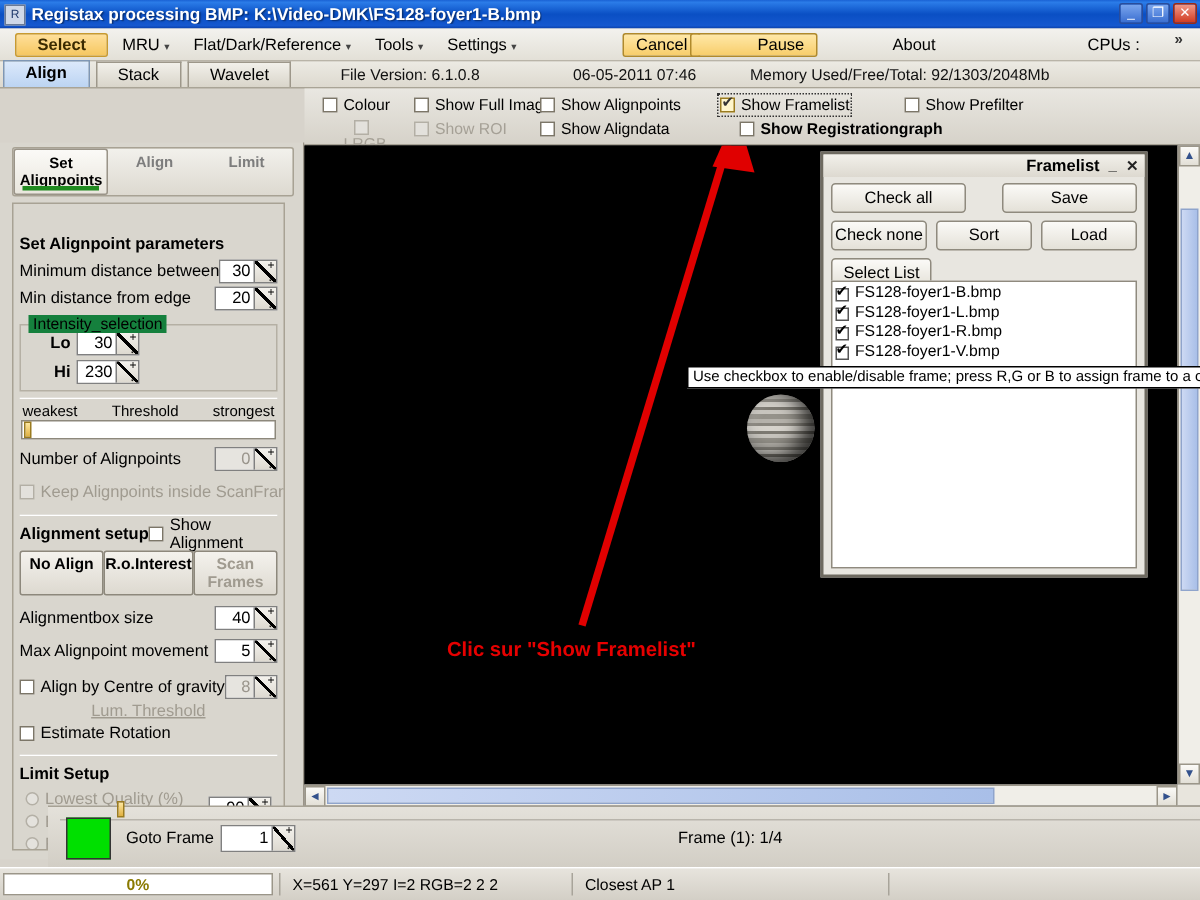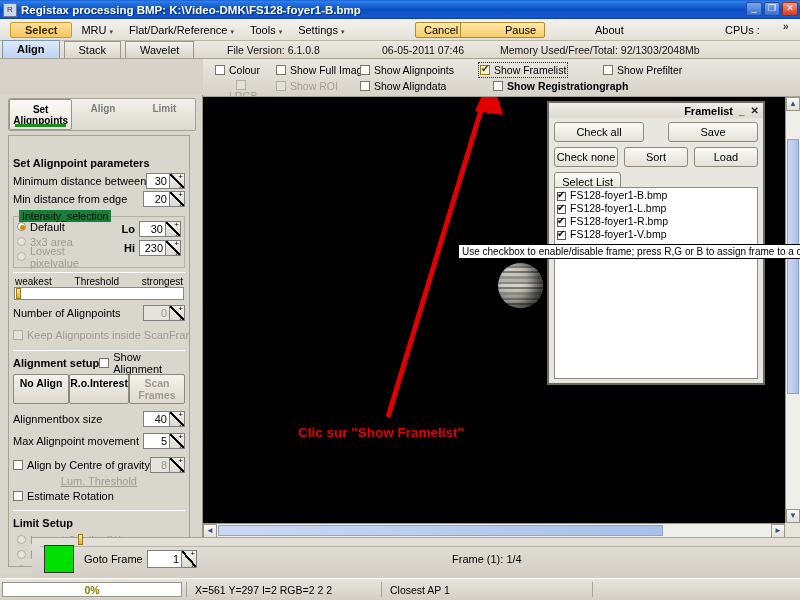--- a/index.html
+++ b/index.html
@@ -390,34 +390,20 @@
           <div class="val">20</div>
           <div class="arrows">
               <div class="slash"></div>
             </div>
         </div>
       </div>
 
       <div class="group" style="margin-top:8px;">
         <div class="gtitle">Intensity_selection</div>
         <div style="display:flex;">
-          <div style="flex:1;">
-            <div class="radio">
-              <span class="dot on"></span>
-              <span>Default</span>
-            </div>
-            <div class="radio">
-              <span class="dot dis"></span>
-              <span class="dim">3x3 area</span>
-            </div>
-            <div class="radio">
-              <span class="dot dis"></span>
-              <span class="dim">Lowest pixelvalue</span>
-            </div>
-          </div>
           <div style="width:76px;">
             <div style="display:flex;align-items:center;height:19px;gap:4px;justify-content:flex-end;">
               <span style="font-weight:bold;font-size:11px;">Lo</span>
               <div class="spin">
                 <div class="val">30</div>
                 <div class="arrows">
                     <div class="slash"></div>
                   </div>
               </div>
             </div>

